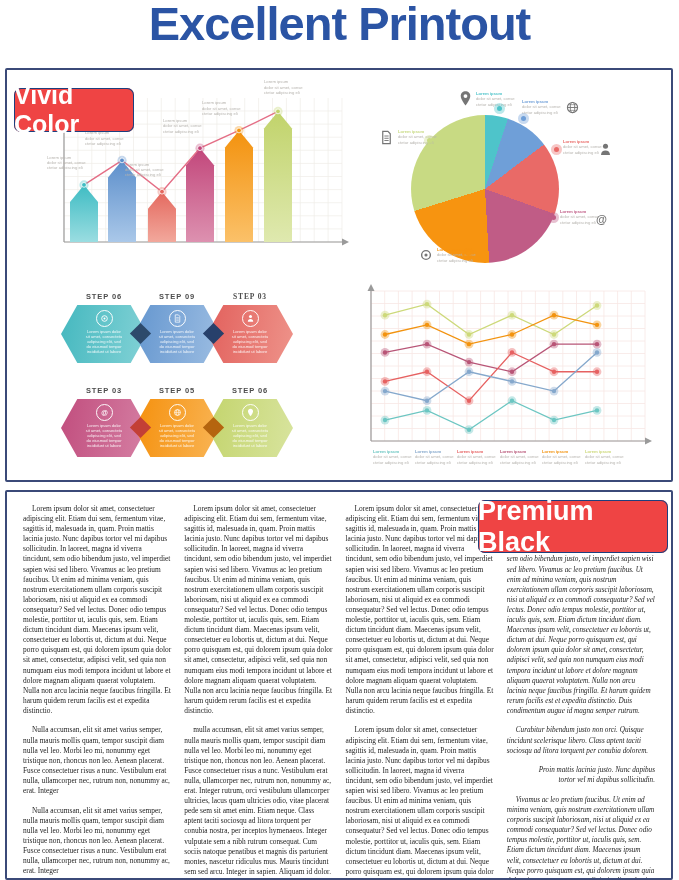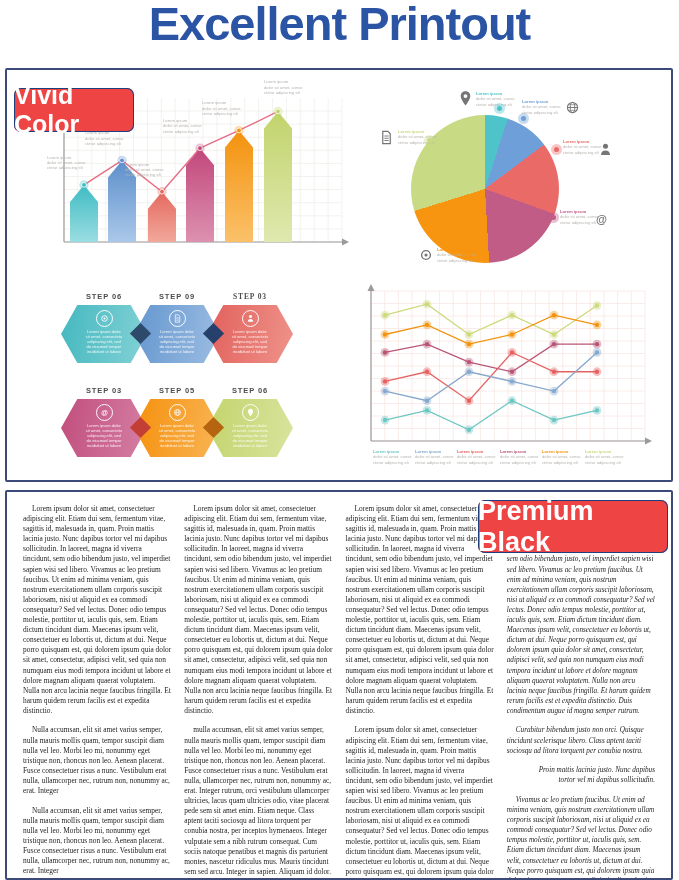--- a/index.html
+++ b/index.html
@@ -464,21 +464,21 @@
         <div class="col">
           <p>Lorem ipsum dolor sit amet, consectetuer adipiscing elit. Etiam dui sem, fermentum vitae, sagittis id, malesuada in, quam. Proin mattis lacinia justo. Nunc dapibus tortor vel mi dapibus sollicitudin. In laoreet, magna id viverra tincidunt, sem odio bibendum justo, vel imperdiet sapien wisi sed libero. Vivamus ac leo pretium faucibus. Ut enim ad minima veniam, quis nostrum exercitationem ullam corporis suscipit laboriosam, nisi ut aliquid ex ea commodi consequatur? Sed vel lectus. Donec odio tempus molestie, porttitor ut, iaculis quis, sem. Etiam dictum tincidunt diam. Maecenas ipsum velit, consectetuer eu lobortis ut, dictum at dui. Neque porro quisquam est, qui dolorem ipsum quia dolor sit amet, consectetur, adipisci velit, sed quia non numquam eius modi tempora incidunt ut labore et dolore magnam aliquam quaerat voluptatem. Nulla non arcu lacinia neque faucibus fringilla. Et harum quidem rerum facilis est et expedita distinctio.</p>
           <p>mulla accumsan, elit sit amet varius semper, nulla mauris mollis quam, tempor suscipit diam nulla vel leo. Morbi leo mi, nonummy eget tristique non, rhoncus non leo. Aenean placerat. Fusce consectetuer risus a nunc. Vestibulum erat nulla, ullamcorper nec, rutrum non, nonummy ac, erat. Integer rutrum, orci vestibulum ullamcorper ultricies, lacus quam ultricies odio, vitae placerat pede sem sit amet enim. Etiam neque. Class aptent taciti sociosqu ad litora torquent per conubia nostra, per inceptos hymenaeos. Integer vulputate sem a nibh rutrum consequat. Cum sociis natoque penatibus et magnis dis parturient montes, nascetur ridiculus mus. Mauris tincidunt sem sed arcu. Integer in sapien. Aliquam id dolor. Etiam quis quam. Maecenas sollicitudin. Morbi leo mi, nonummy eget tristique non, rhoncus non leo.</p>
         </div>
         <div class="col">
           <p>Lorem ipsum dolor sit amet, consectetuer adipiscing elit. Etiam dui sem, fermentum vitae, sagittis id, malesuada in, quam. Proin mattis lacinia justo. Nunc dapibus tortor vel mi dapibus sollicitudin. In laoreet, magna id viverra tincidunt, sem odio bibendum justo, vel imperdiet sapien wisi sed libero. Vivamus ac leo pretium faucibus. Ut enim ad minima veniam, quis nostrum exercitationem ullam corporis suscipit laboriosam, nisi ut aliquid ex ea commodi consequatur? Sed vel lectus. Donec odio tempus molestie, porttitor ut, iaculis quis, sem. Etiam dictum tincidunt diam. Maecenas ipsum velit, consectetuer eu lobortis ut, dictum at dui. Neque porro quisquam est, qui dolorem ipsum quia dolor sit amet, consectetur, adipisci velit, sed quia non numquam eius modi tempora incidunt ut labore et dolore magnam aliquam quaerat voluptatem. Nulla non arcu lacinia neque faucibus fringilla. Et harum quidem rerum facilis est et expedita distinctio.</p>
           <p>Lorem ipsum dolor sit amet, consectetuer adipiscing elit. Etiam dui sem, fermentum vitae, sagittis id, malesuada in, quam. Proin mattis lacinia justo. Nunc dapibus tortor vel mi dapibus sollicitudin. In laoreet, magna id viverra tincidunt, sem odio bibendum justo, vel imperdiet sapien wisi sed libero. Vivamus ac leo pretium faucibus. Ut enim ad minima veniam, quis nostrum exercitationem ullam corporis suscipit laboriosam, nisi ut aliquid ex ea commodi consequatur? Sed vel lectus. Donec odio tempus molestie, porttitor ut, iaculis quis, sem. Etiam dictum tincidunt diam. Maecenas ipsum velit, consectetuer eu lobortis ut, dictum at dui. Neque porro quisquam est, qui dolorem ipsum quia dolor sit amet, consectetur, adipisci velit, sed quia non numquam eius modi tempora incidunt ut labore</p>
         </div>
         <div class="col italic">
           <p>Lorem ipsum dolor sit amet, consectetuer adipiscing elit. Etiam dui sem, fermentum vitae, sagittis id, malesuada in, quam. Proin mattis lacinia justo. Nunc dapibus tortor vel mi dapibus sollicitudin. In laoreet, magna id viverra tincidunt, sem odio bibendum justo, vel imperdiet sapien wisi sed libero. Vivamus ac leo pretium faucibus. Ut enim ad minima veniam, quis nostrum exercitationem ullam corporis suscipit laboriosam, nisi ut aliquid ex ea commodi consequatur? Sed vel lectus. Donec odio tempus molestie, porttitor ut, iaculis quis, sem. Etiam dictum tincidunt diam. Maecenas ipsum velit, consectetuer eu lobortis ut, dictum at dui. Neque porro quisquam est, qui dolorem ipsum quia dolor sit amet, consectetur, adipisci velit, sed quia non numquam eius modi tempora incidunt ut labore et dolore magnam aliquam quaerat voluptatem. Nulla non arcu lacinia neque faucibus fringilla. Et harum quidem rerum facilis est et expedita distinctio. Duis condimentum augue id magna semper rutrum.</p>
-          <p>Curabitur bibendum justo non orci. Quisque tincidunt scelerisque libero. Class aptent taciti sociosqu ad litora torquent per conubia nostra.</p>
+          <p>Curabitur bibendum justo non orci. Quisque tincidunt scelerisque libero. Class aptent taciti sociosqu ad litora torquent per conubia dolorem.</p>
           <p class="right">Proin mattis lacinia justo. Nunc dapibus tortor vel mi dapibus sollicitudin.</p>
           <p>Vivamus ac leo pretium faucibus. Ut enim ad minima veniam, quis nostrum exercitationem ullam corporis suscipit laboriosam, nisi ut aliquid ex ea commodi consequatur? Sed vel lectus. Donec odio tempus molestie, porttitor ut, iaculis quis, sem. Etiam dictum tincidunt diam. Maecenas ipsum velit, consectetuer eu lobortis ut, dictum at dui. Neque porro quisquam est, qui dolorem ipsum quia dolor sit amet, consectetur, adipisci velit, sed quia non numquam eius modi tempora incidunt ut labore</p>
         </div>
       </div>
     <div class="badge" id="badge-black">Premium Black</div>
   </div>
 
 </div>
 
 </body></html>

